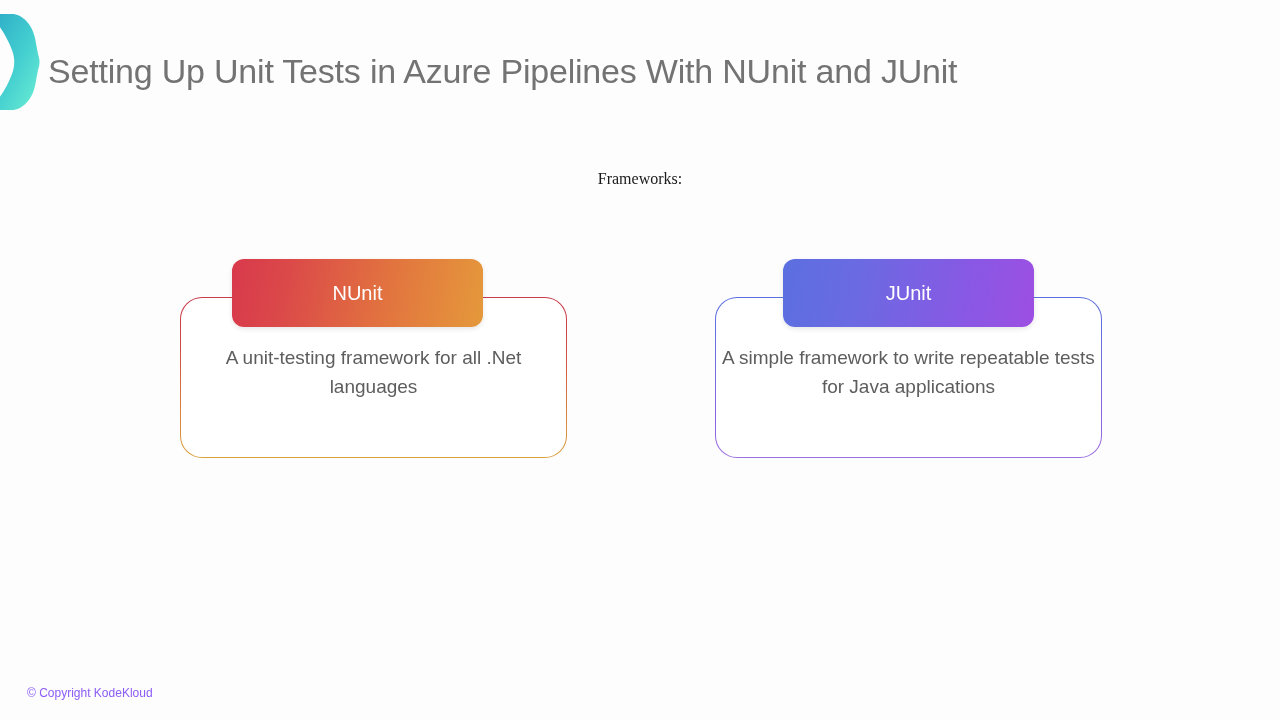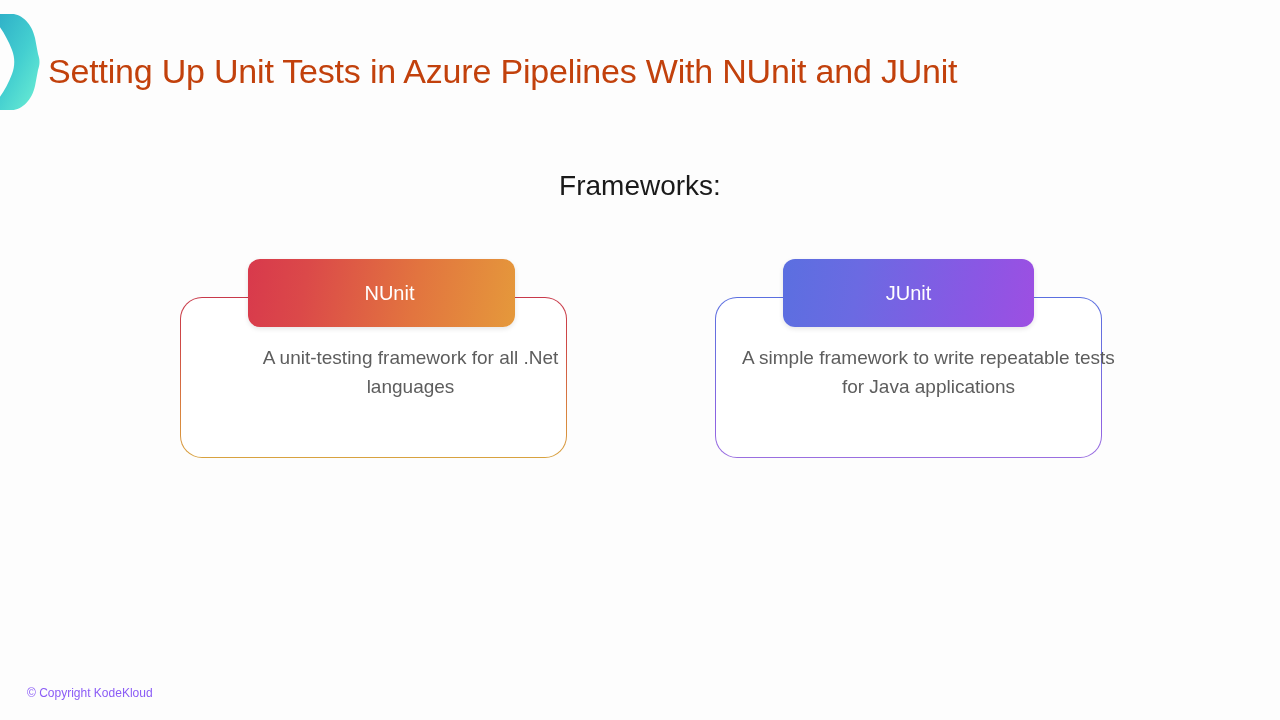--- a/index.html
+++ b/index.html
@@ -24,36 +24,36 @@
     width: 42px;
     height: 100px;
   }
 
   .slide-title {
     position: absolute;
     left: 48px;
     top: 52px;
     font-size: 34px;
     font-weight: 400;
-    color: #c2410c;
+    color: #737373;
     letter-spacing: -0.2px;
     white-space: nowrap;
     font-family: "Liberation Sans", sans-serif;
   }
 
   
   .section-label {
     position: absolute;
     top: 170px;
     left: 0;
     width: 1280px;
     text-align: center;
-    font-size: 28px;
+    font-size: 16px;
     color: #1a1a1a;
-    font-family: Liberation Sans, sans-serif;
+    font-family: Liberation Serif, serif;
   }
 
   
   .cards-area {
     position: absolute;
     top: 0;
     left: 0;
     width: 1280px;
     height: 720px;
   }
@@ -108,42 +108,41 @@
     border-radius: 12px;
     color: #ffffff;
     font-size: 20px;
     display: flex;
     align-items: center;
     justify-content: center;
     font-family: "Liberation Sans", sans-serif;
     box-shadow: 0 2px 5px rgba(0,0,0,0.10);
   }
   .header-nunit {
-    left: 248px;
+    left: 232px;
     background: linear-gradient(100deg, #d8394c 0%, #db4949 22%, #e2743f 62%, #e5993b 100%);
-    padding-left: 16px;
   }
   .header-junit {
     left: 783px;
     background: linear-gradient(100deg, #5b6fe0 0%, #6b6ae2 30%, #8a57e4 75%, #9d4fe2 100%);
     align-items: center;
   }
 
   .card-body {
     position: absolute;
     top: 343px;
     width: 387px;
     text-align: center;
     font-size: 19px;
     line-height: 29px;
     color: #5d5d5d;
     font-family: "Liberation Sans", sans-serif;
   }
-  .body-nunit { left: 180px; padding-left: 37px; }
-  .body-junit { left: 715px; padding-left: 20px; }
+  .body-nunit { left: 180px; }
+  .body-junit { left: 715px; }
 
   
   .footer-copyright {
     position: absolute;
     left: 27px;
     bottom: 20px;
     font-size: 12px;
     color: #8b5cf6;
     font-family: "Liberation Sans", sans-serif;
   }

